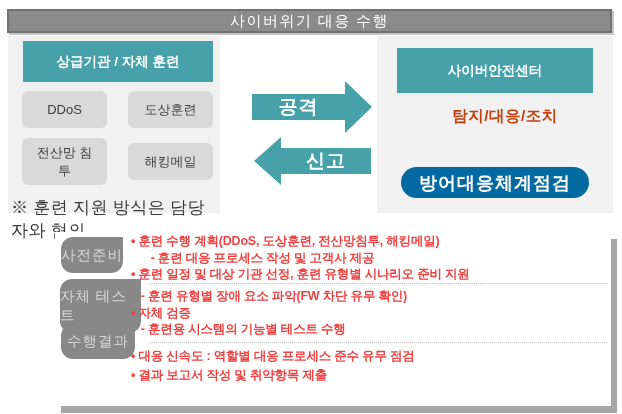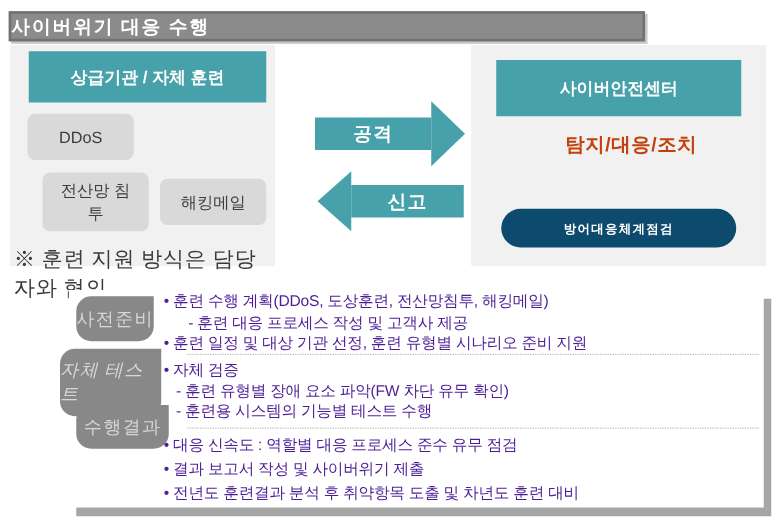--- a/index.html
+++ b/index.html
@@ -5,25 +5,24 @@
   * { margin:0; padding:0; box-sizing:border-box; }
   html,body { background:#fff; }
   #app {
     position:relative; width:622px; height:414px;
     background:#fff; overflow:hidden;
     font-family:"Liberation Sans", sans-serif;
   }
 
   
   .titlebar {
-    position:absolute; left:7px; top:9px; width:509px; height:24px;
+    position:absolute; left:7px; top:9px; width:605px; height:24px;
     background:#8b8b8b; border:2px solid #717171;
-    display:flex; align-items:center; justify-content:flex-start;
+    display:flex; align-items:center; justify-content:center;
     box-shadow:2px 2px 0 rgba(90,90,90,.35);
-    font-weight:bold;
   }
   .titlebar span {
     color:#ffffff; font-family:"Liberation Serif", serif;
     font-size:15px; letter-spacing:1.5px;
   }
 
   
   .panel { position:absolute; top:36px; height:177px; background:#f1f1f1; }
   .panel-left  { left:8px;   width:212px; }
   .panel-right { left:377px; width:236px; }
@@ -36,45 +35,45 @@
   .teal-head.left  { left:15px; top:5px;  width:190px; height:41px; }
   .teal-head.right { left:20px; top:12px; width:196px; height:45px; }
 
   .item-box {
     position:absolute; background:#d9d9d9; border-radius:6px;
     display:flex; align-items:center; justify-content:center;
     text-align:center; font-size:13px; color:#3c3c3c; line-height:1.35;
   }
   .item-ddos      { left:14px;  top:55px;  width:85px; height:37px; }
   .item-dosang    { left:120px; top:55px;  width:85px; height:37px; }
-  .item-intrusion { left:14px;  top:102px; width:85px; height:47px; padding:0 14px;margin-left:12px; }
+  .item-intrusion { left:14px;  top:102px; width:85px; height:47px; padding:0 14px; }
   .item-hackmail  { left:120px; top:107px; width:85px; height:37px; }
 
   .note {
     position:absolute; left:3px; top:160px; width:208px;
     font-family:"Liberation Serif", serif; font-size:17px; color:#3a3a3a;
     letter-spacing:.5px;
   }
 
   .detect-text {
     position:absolute; left:0; top:70px; width:256px; text-align:center;
     font-weight:bold; font-size:15.5px; color:#c2410c; letter-spacing:.5px;
   }
   .pill {
     position:absolute; left:24px; top:131px; width:188px; height:31px;
-    background:#0c4a6e; border-radius:16px;
+    background:#0369a1; border-radius:16px;
     display:flex; align-items:center; justify-content:center;
-    color:#fff; font-size:10px; font-weight:bold; letter-spacing:1px;
+    color:#fff; font-size:18px; font-weight:bold; letter-spacing:1px;
   }
 
   
   .arrow-body {
     position:absolute; background:#47a1aa;
     display:flex; align-items:center; justify-content:center;
-    color:#fff; font-weight:bold; font-size:15px; letter-spacing:1px;
+    color:#fff; font-weight:bold; font-size:19px; letter-spacing:1px;
   }
   .attack-body { left:252px; top:94px;  width:93px; height:26px; }
   .report-body { left:281px; top:148px; width:90px; height:26px; }
   .tri { position:absolute; width:0; height:0; }
   .tri-right {
     left:345px; top:81px;
     border-top:26px solid transparent; border-bottom:26px solid transparent;
     border-left:27px solid #47a1aa;
   }
   .tri-left {
@@ -88,29 +87,29 @@
     position:absolute; left:55px; top:232px; width:556px; height:174px;
     background:#fff; box-shadow:6px 7px 0 #a6a6a6;
   }
   .stage-label {
     position:absolute; background:#888888; color:#d6d6d6;
     border-radius:12px 0 12px 12px;
     display:flex; align-items:center; justify-content:center;
     font-family:"Liberation Serif", serif; font-size:14.5px; letter-spacing:1px;
   }
   .stage-1 { left:61px; top:237px; width:62px; height:36px; }
-  .stage-2 { left:48px; top:279px; width:81px; height:54px;font-style:italic; }
+  .stage-2 { left:60px; top:279px; width:81px; height:54px; }
   .stage-3 { left:61px; top:324px; width:74px; height:35px; }
 
   .lines { position:absolute; left:131px; width:480px; }
   .lines-1 { top:233px; }
   .lines-2 { top:288px; }
   .lines-3 { top:347px; }
   .lines div {
-    white-space:pre; font-size:12.5px; font-weight:normal; color:#4c1d95;
+    white-space:pre; font-size:12.5px; font-weight:bold; color:#ef4444;
     line-height:16.5px; letter-spacing:-0.2px;
   }
   .lines-3 div { line-height:19px; }
 
   .dotted {
     position:absolute; left:150px; width:457px; height:0;
     border-top:1.5px dotted #bdbdbd;
   }
   .dot-1 { top:283px; }
   .dot-2 { top:342px; }
@@ -123,20 +122,23 @@
   <div class="titlebar">
     <span>사이버위기 대응 수행</span>
   </div>
 
   <div class="panel panel-left">
     <div class="teal-head left">
       <span>상급기관 / 자체 훈련</span>
     </div>
     <div class="item-box item-ddos">
       <span>DDoS</span>
+    </div>
+    <div class="item-box item-dosang">
+      <span>도상훈련</span>
     </div>
     <div class="item-box item-intrusion">
       <span>전산망 침투</span>
     </div>
     <div class="item-box item-hackmail">
       <span>해킹메일</span>
     </div>
     <div class="note">※ 훈련 지원 방식은 담당자와 협의</div>
   </div>
 
@@ -173,25 +175,24 @@
   </div>
 
   <div class="lines lines-1">
     <div>• 훈련 수행 계획(DDoS, 도상훈련, 전산망침투, 해킹메일)</div>
     <div>      - 훈련 대응 프로세스 작성 및 고객사 제공</div>
     <div>• 훈련 일정 및 대상 기관 선정, 훈련 유형별 시나리오 준비 지원</div>
   </div>
   <div class="dotted dot-1"></div>
 
   <div class="lines lines-2">
+    <div>   - 훈련 유형별 장애 요소 파악(FW 차단 유무 확인)</div>
     <div>• 자체 검증</div>
-    <div>   - 훈련 유형별 장애 요소 파악(FW 차단 유무 확인)</div>
     <div>   - 훈련용 시스템의 기능별 테스트 수행</div>
   </div>
   <div class="dotted dot-2"></div>
 
   <div class="lines lines-3">
     <div>• 대응 신속도 : 역할별 대응 프로세스 준수 유무 점검</div>
-    <div>• 결과 보고서 작성 및 사이버위기 제출</div>
-    <div>• 전년도 훈련결과 분석 후 취약항목 도출 및 차년도 훈련 대비</div>
+    <div>• 결과 보고서 작성 및 취약항목 제출</div>
   </div>
 
 </div>
 
 </body></html>

